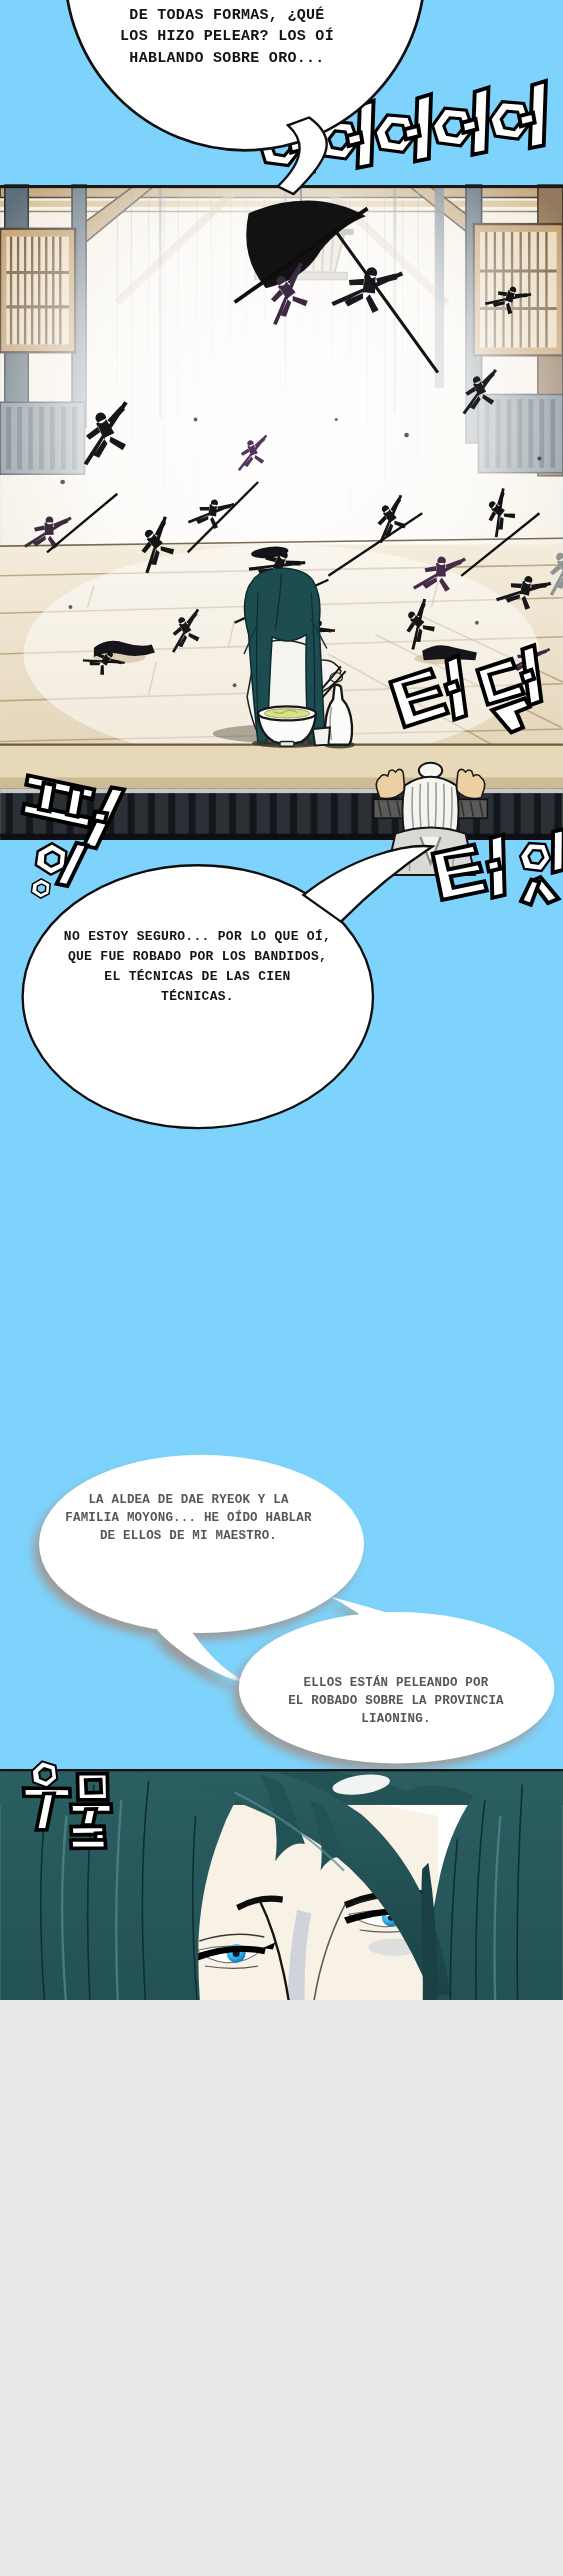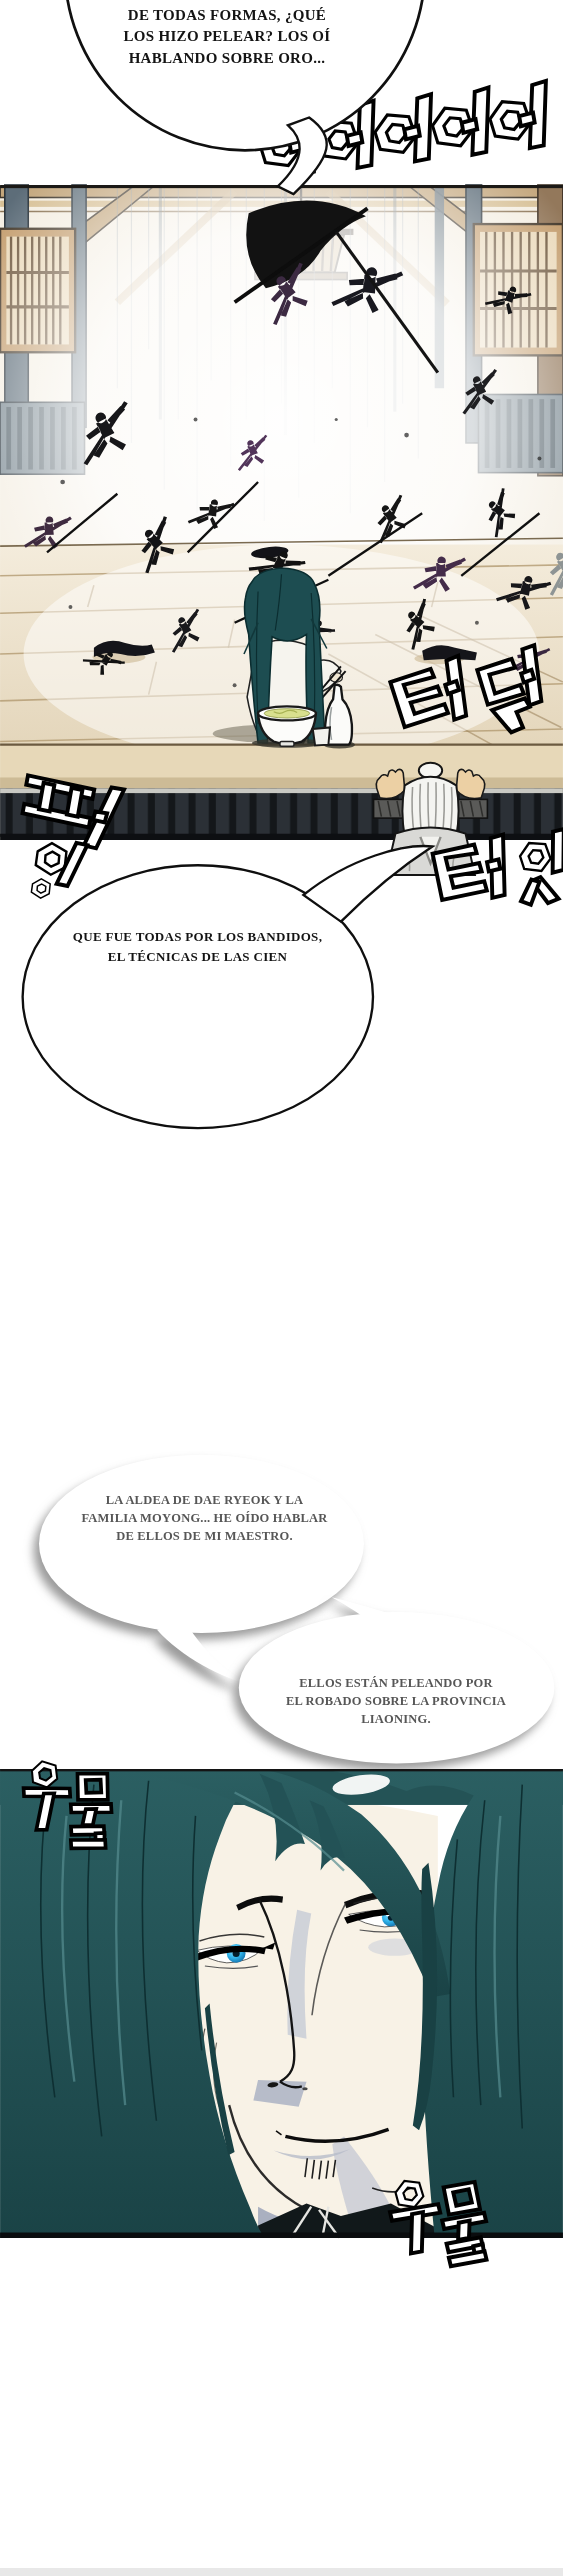--- a/index.html
+++ b/index.html
@@ -1,17 +1,17 @@
 <!DOCTYPE html>
 <html style="font-size:12.5px"><head>
 <meta charset="utf-8">
 <style>
   html,body{margin:0;padding:0;background:#e8e8e8;}
-  .page{position:relative;width:563px;height:2568px;margin:0 auto;background:#ffffff;overflow:hidden;
-        font-family:Liberation Serif, serif;}
+  .page{position:relative;width:563px;height:2000px;margin:0 auto;background:#7dd3fc;overflow:hidden;
+        font-family:Liberation Mono, monospace;}
   .abs{position:absolute;}
   svg{display:block;overflow:visible;}
   .sfx path,.sfx use{fill:#ffffff;stroke:#000000;stroke-width:5;stroke-linejoin:miter;}
   .btxt{position:absolute;font-weight:700;color:#141414;text-align:center;line-height:1.45;letter-spacing:0.3px;}
   .btxt span{display:block;white-space:nowrap;}
   .t-lg{font-size:15px;}
   .t-md{font-size:13px;}
   .t-soft{font-size:12.5px;color:#575757;letter-spacing:0.2px;}
 </style>
 </head>
@@ -401,33 +401,35 @@
     <span>DE TODAS FORMAS, ¿QUÉ</span>
     <span>LOS HIZO PELEAR? LOS OÍ</span>
     <span>HABLANDO SOBRE ORO...</span>
   </div>
 
   <svg class="abs" style="left:6.3px;top:834px;width:454px;height:305px" viewBox="0 0 580 390">
     <ellipse cx="245" cy="208" rx="224" ry="168" fill="#ffffff" stroke="#0f0f0f" stroke-width="3"></ellipse>
     <path d="M380,78 C440,30 510,12 545,16 C505,42 460,80 428,112 Z" fill="#ffffff" stroke="#0f0f0f" stroke-width="3"></path>
   </svg>
   <div class="btxt t-md" style="left:49px;top:927px;width:297px;line-height:1.55;">
-    <span>QUE FUE TODAS POR LOS BANDIDOS,</span>
+    <span>NO ESTOY SEGURO... POR LO QUE OÍ,</span>
+    <span>QUE FUE ROBADO POR LOS BANDIDOS,</span>
     <span>EL TÉCNICAS DE LAS CIEN</span>
+    <span>TÉCNICAS.</span>
   </div>
 
   <svg class="abs" style="left:14px;top:1428px;width:375px;height:266px" viewBox="0 0 480 340">
     <g transform="translate(-7,9)">
       <ellipse cx="240" cy="148" rx="208" ry="114" fill="#9b9b9b" filter="url(#soft)"></ellipse>
       <path d="M218,252 C250,300 280,322 305,330 C270,325 215,295 185,262 Z" fill="#9b9b9b" filter="url(#soft)"></path>
     </g>
     <ellipse cx="240" cy="148" rx="208" ry="114" fill="#ffffff"></ellipse>
     <path d="M218,246 C250,296 280,318 305,328 C268,322 213,292 183,258 Z" fill="#ffffff"></path>
   </svg>
-  <div class="btxt t-soft" style="left:78px;top:1491px;width:253px;">
+  <div class="btxt t-soft" style="left:62px;top:1491px;width:253px;">
     <span>LA ALDEA DE DAE RYEOK Y LA</span>
     <span>FAMILIA MOYONG... HE OÍDO HABLAR</span>
     <span>DE ELLOS DE MI MAESTRO.</span>
   </div>
 
   <svg class="abs" style="left:213px;top:1564px;width:350px;height:235px" viewBox="0 0 448 300">
     <g transform="translate(-7,9)">
       <ellipse cx="235" cy="158" rx="202" ry="97" fill="#9b9b9b" filter="url(#soft)"></ellipse>
       <path d="M215,85 C190,62 165,48 152,42 C190,50 240,64 268,78 Z" fill="#9b9b9b" filter="url(#soft)"></path>
     </g>

